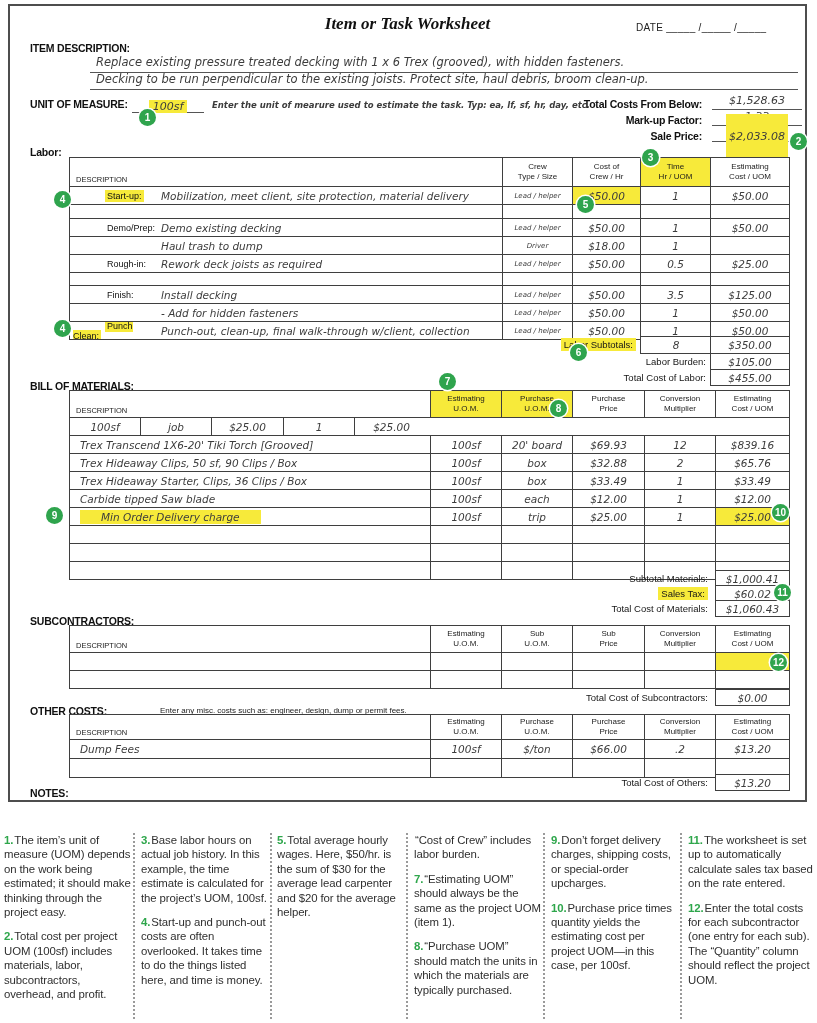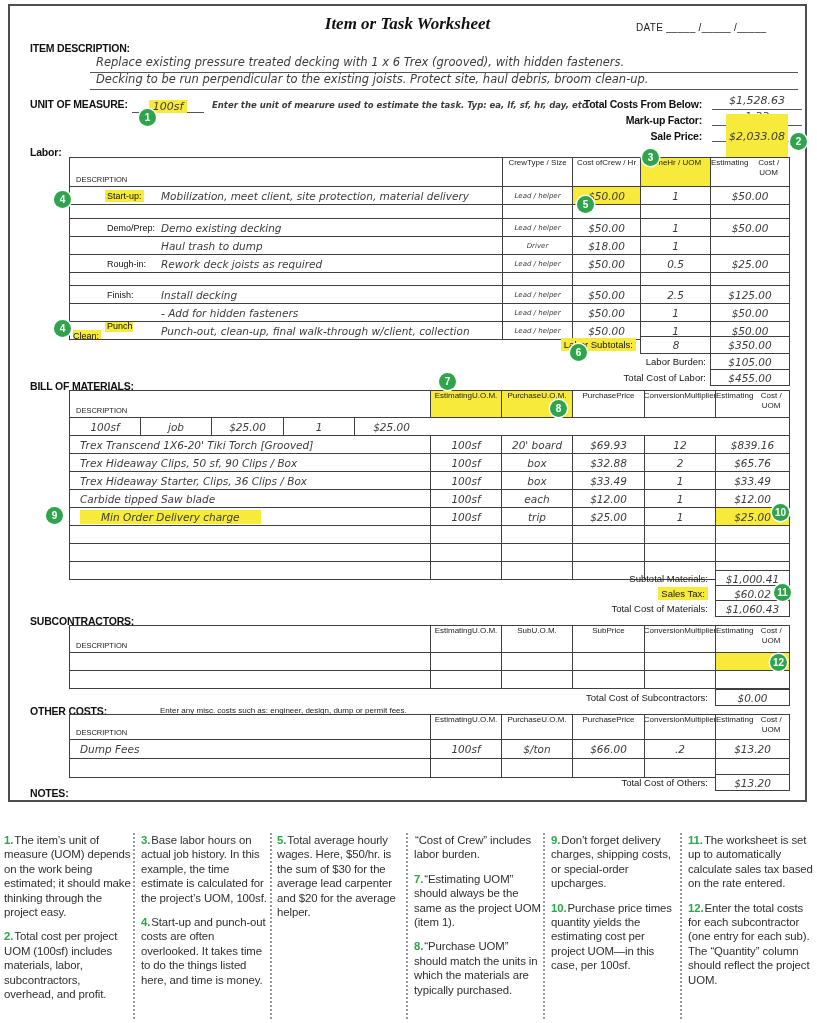--- a/index.html
+++ b/index.html
@@ -21,21 +21,21 @@
   .trow{display:flex;border-bottom:1px solid #3f3f3f;}
   .trow.lastr{border-bottom:none;}
   .cell{box-sizing:border-box;border-right:1px solid #3f3f3f;overflow:hidden;}
   .cell.last{border-right:none;}
   .c{display:flex;align-items:center;justify-content:center;}
   .r13{height:13px}.r17{height:17px}.r18{height:18px}.r24{height:24px}.r26{height:26px}.r28{height:28px}
   
   .lc0{width:433px}.lc1{width:70px}.lc2{width:68px}.lc3{width:70px}.lc4{width:78px}
   
   .mc0{width:361px}.mc1{width:71px}.mc2{width:71px}.mc3{width:72px}.mc4{width:71px}.mc5{width:73px}
-  .hc{font-size:8px;line-height:10px;text-align:center;color:#1b1b1b;display:flex;flex-direction:row;justify-content:center;}
+  .hc{font-size:8px;line-height:10px;text-align:center;color:#1b1b1b;display:flex;flex-direction:column;justify-content:center;}
   .hc span{display:block;}
   .desch{display:flex;align-items:flex-end;padding:0 0 2px 6px;font-size:7.5px;color:#1b1b1b;}
   .dcell{display:flex;align-items:center;}
   .rlabel{width:84px;flex:none;font-size:9px;color:#101010;padding-left:3px;}
   .rl-in{padding:1px 2px;margin-left:32px;}
   .rdesc{font-size:10.5px;padding-left:4px;white-space:nowrap;}
   .bdesc{font-size:10.5px;padding-left:10px;white-space:nowrap;display:flex;align-items:center;}
   .crewv{font-size:7px;}
   .money{font-size:10.5px;}
   .sumlab{position:absolute;font-size:9.5px;color:#161616;text-align:right;}
@@ -154,21 +154,21 @@
     </div>
 
     <div class="tgroup" style="top:279px">
       <div class="trow r17">
         <div class="cell lc0 dcell">
             <span class="rlabel"><span class="rl-in">Finish:</span></span>
             <span class="rdesc hand">Install decking</span>
           </div>
         <div class="cell lc1 c crewv hand">Lead / helper</div>
         <div class="cell lc2 c money hand">$50.00</div>
-        <div class="cell lc3 c money hand">2.5</div>
+        <div class="cell lc3 c money hand">3.5</div>
         <div class="cell lc4 c money hand last">$125.00</div>
       </div>
       <div class="trow r17">
         <div class="cell lc0 dcell">
             <span class="rlabel"><span class="rl-in"></span></span>
             <span class="rdesc hand">-  Add for hidden fasteners</span>
           </div>
         <div class="cell lc1 c crewv hand">Lead / helper</div>
         <div class="cell lc2 c money hand">$50.00</div>
         <div class="cell lc3 c money hand">1</div>

